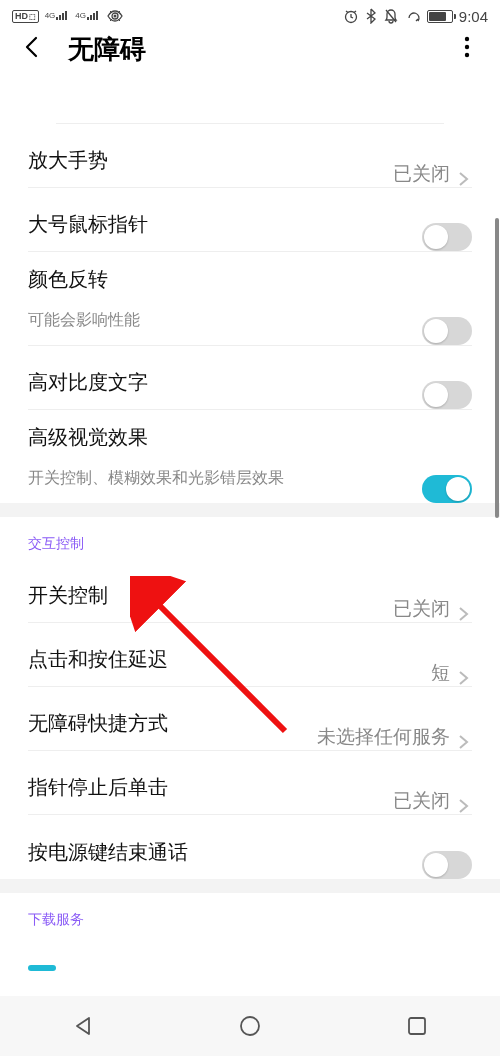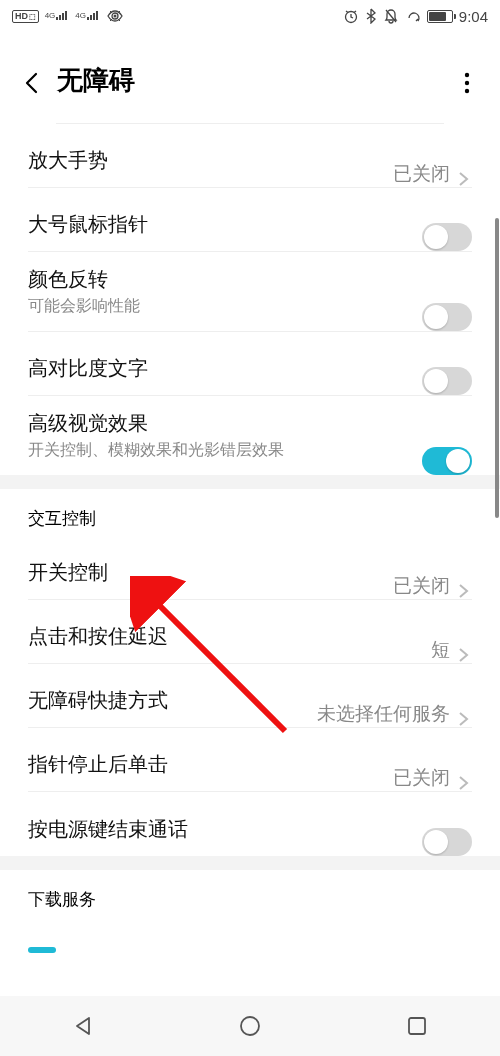--- a/index.html
+++ b/index.html
@@ -9,47 +9,47 @@
 
   
   .status-bar { height: 32px; display: flex; align-items: center; justify-content: space-between; padding: 0 12px; font-size: 14px; color: #444; }
   .status-left, .status-right { display: flex; align-items: center; gap: 6px; }
   .status-left span, .status-right span { display: inline-flex; align-items: center; }
   .battery { width: 26px; height: 13px; border: 1.5px solid #444; border-radius: 2px; position: relative; }
   .battery::after { content:""; position:absolute; right:-4px; top:3px; width:2px; height:5px; background:#444; border-radius:0 1px 1px 0;}
   .battery-fill { position:absolute; left:1px; top:1px; bottom:1px; width: 70%; background:#444; border-radius:1px;}
 
   
-  .title-bar { height: 66px; display:flex; align-items:flex-end; padding: 0 18px; gap: 9px; }
+  .title-bar { height: 66px; display:flex; align-items:flex-start; padding: 0 18px; gap: 20px; }
   .back-btn { width: 30px; height: 30px; display:flex; align-items:center; justify-content:center; }
   .title { font-size: 26px; font-weight: 600; color:#000; }
   .more-btn { margin-left:auto; width:30px; height:30px; display:flex; align-items:center; justify-content:center; }
 
   
   .cut-row { height: 26px; border-bottom: 1px solid #eee; margin: 0 28px; }
 
   
   .list { padding: 0 28px; background:#fff; position:relative; }
   .row { display:flex; align-items:flex-end; min-height: 64px; border-bottom: 1px solid #eee; }
   .row:last-child { border-bottom: none; }
   .row .label { font-size: 20px; color:#111; line-height: 1.3; }
-  .row .sub { font-size: 16px; color:#888; margin-top: 4px; }
+  .row .sub { font-size: 16px; color:#888; margin-top: 18px; }
   .row .text-col { display:flex; flex-direction: column; padding: 14px 0; }
   .row .spacer { flex: 1; }
   .row .value { font-size: 19px; color:#888; margin-right: 6px; margin-top: 22px; }
   .chevron { width: 16px; height: 16px; }
 
   
   .switch { width: 50px; height: 28px; border-radius: 14px; background: #d7d7d7; position: relative; flex-shrink: 0; }
   .switch .knob { width: 24px; height: 24px; border-radius: 50%; background: #fff; position: absolute; top: 2px; left: 2px; box-shadow: 0 1px 2px rgba(0,0,0,.2); }
   .switch.on { background: #1fbad6; }
   .switch.on .knob { left: auto; right: 2px; }
 
   .section-gap { height: 14px; background: #f3f3f3; margin: 0 -28px; }
-  .section-header { font-size: 17px; color: #000000; padding: 18px 0 6px; }
+  .section-header { font-size: 14px; color: #8b5cf6; padding: 18px 0 6px; }
 
   
   .sb-track { position:absolute; right:0; top:120px; width:6px; height:350px; }
   .sb-thumb { width:4px; height:300px; background:#888; border-radius:2px; margin-left:1px; }
 
   
   .red-arrow { position:absolute; left:130px; top:576px; pointer-events:none; }
 
   
   .watermark { position:absolute; right:12px; bottom:14px; display:flex; align-items:center; gap:8px; }

